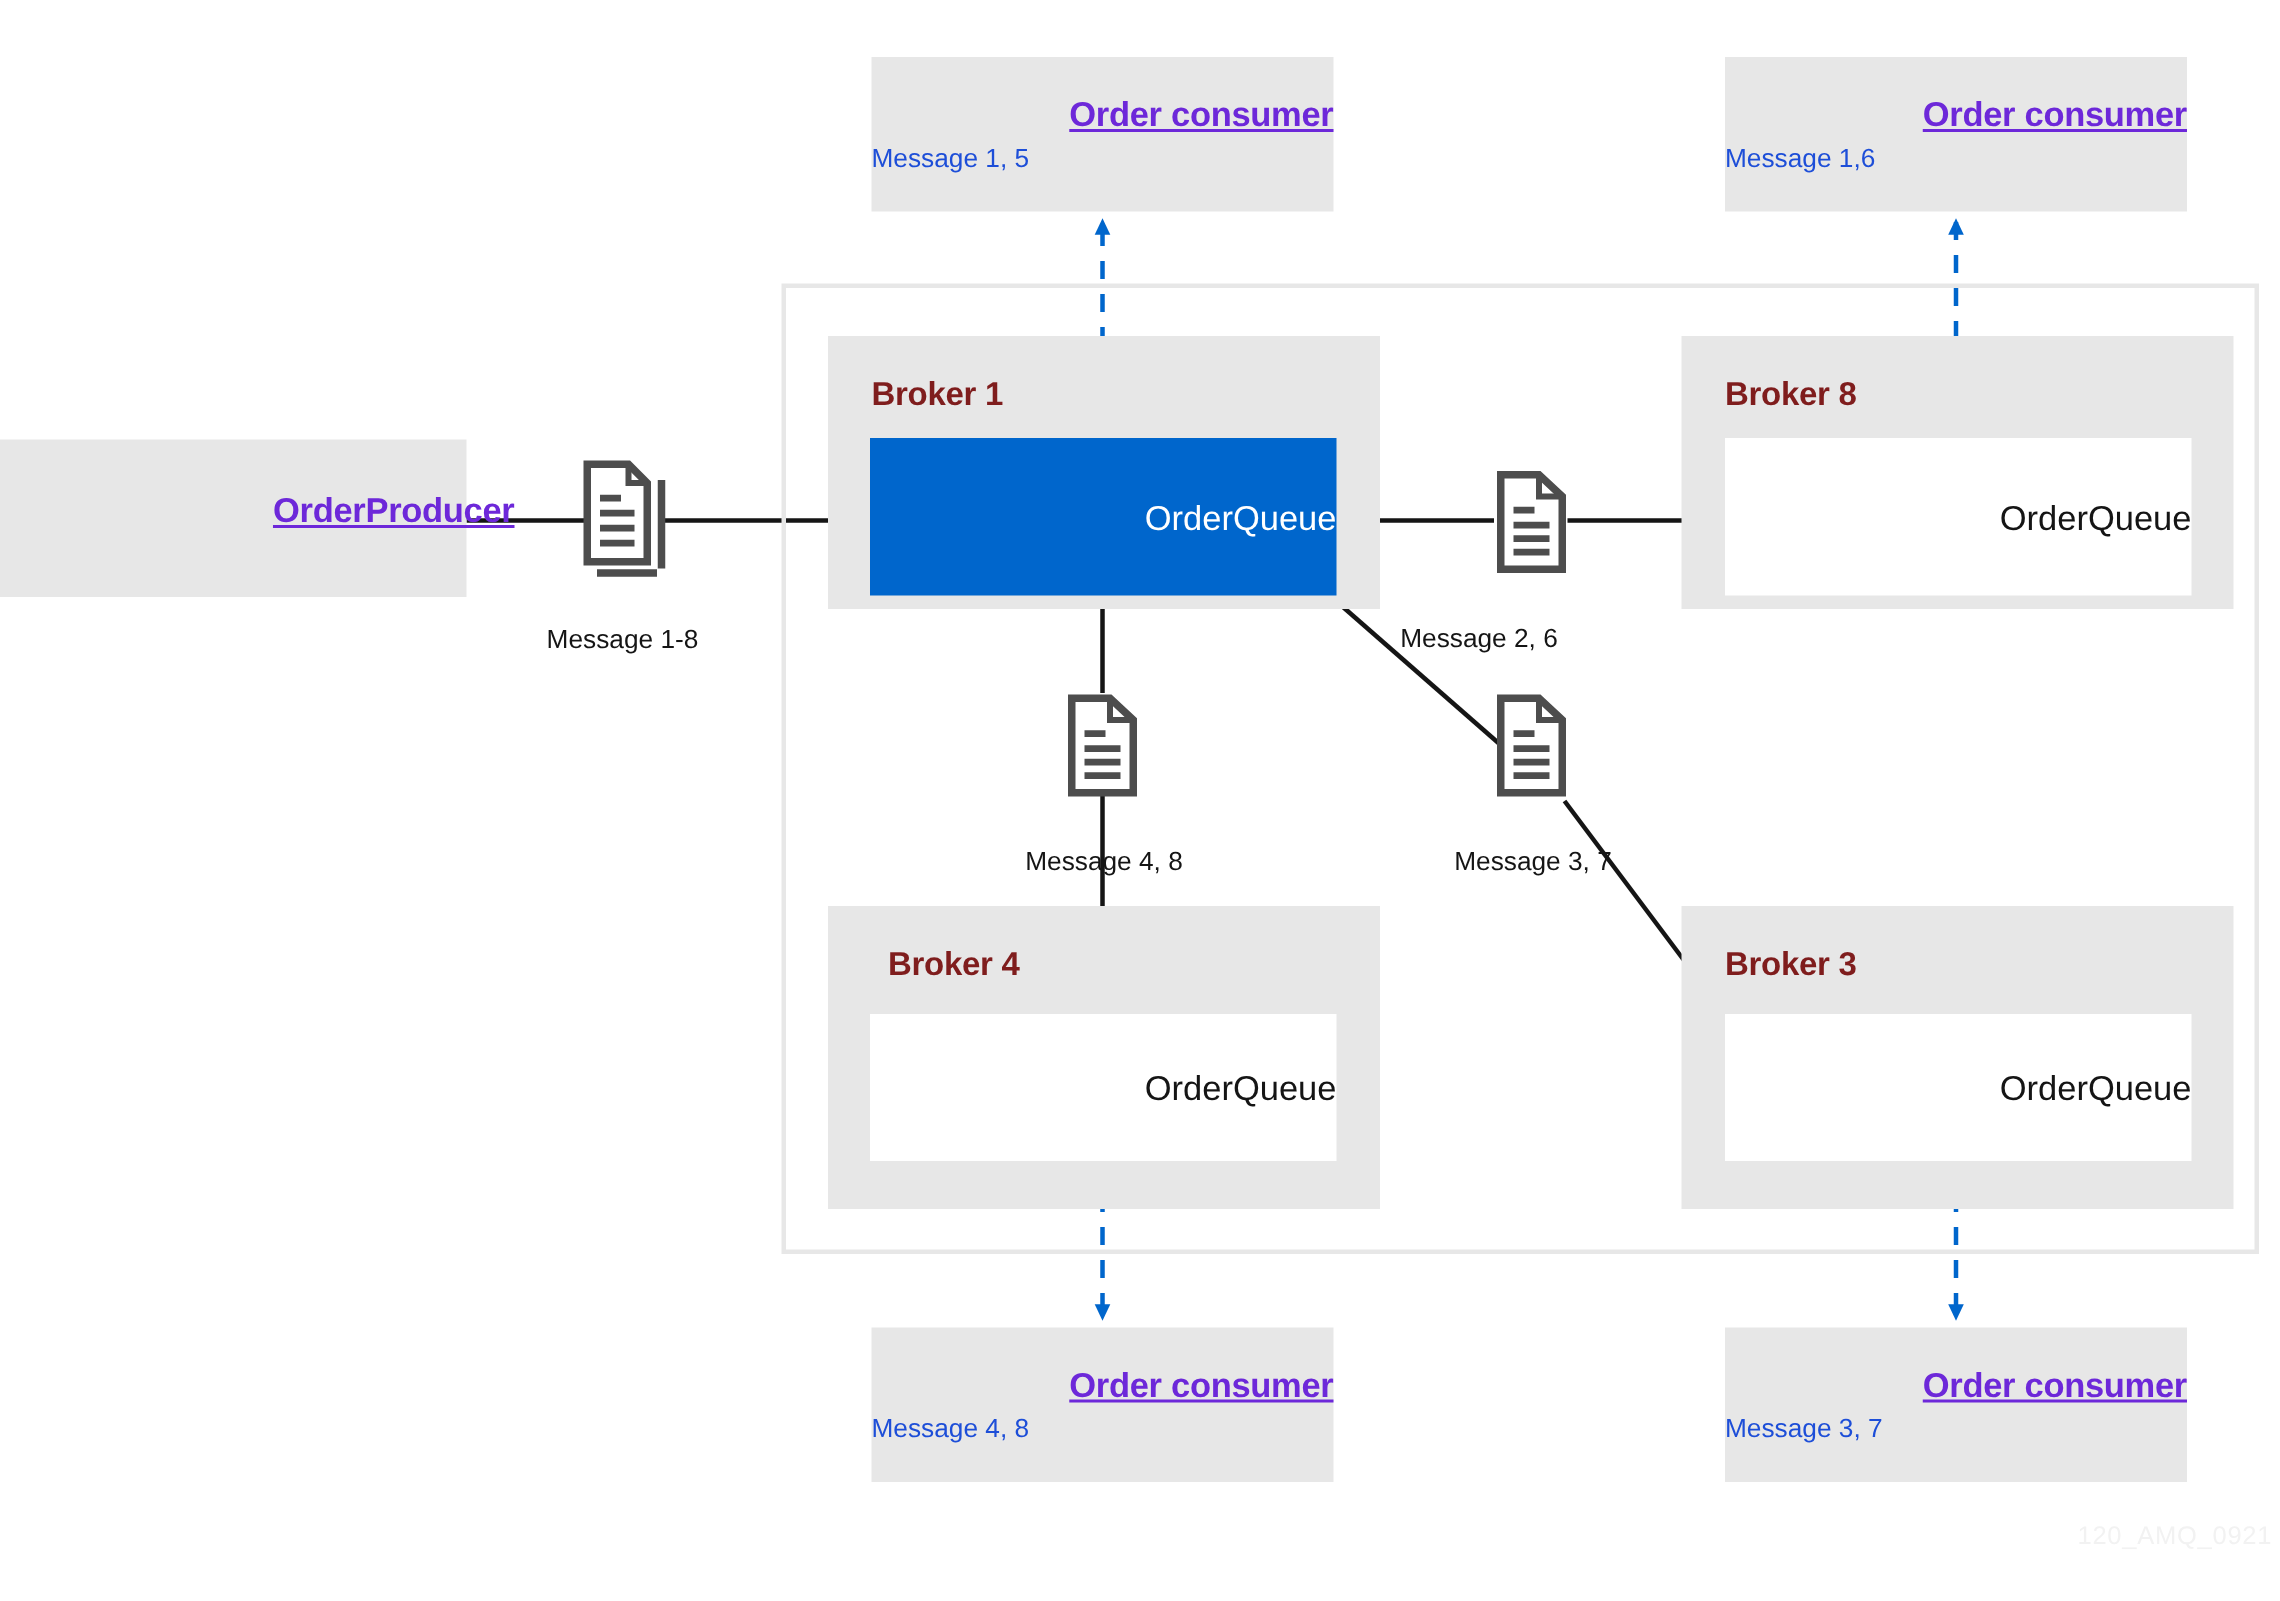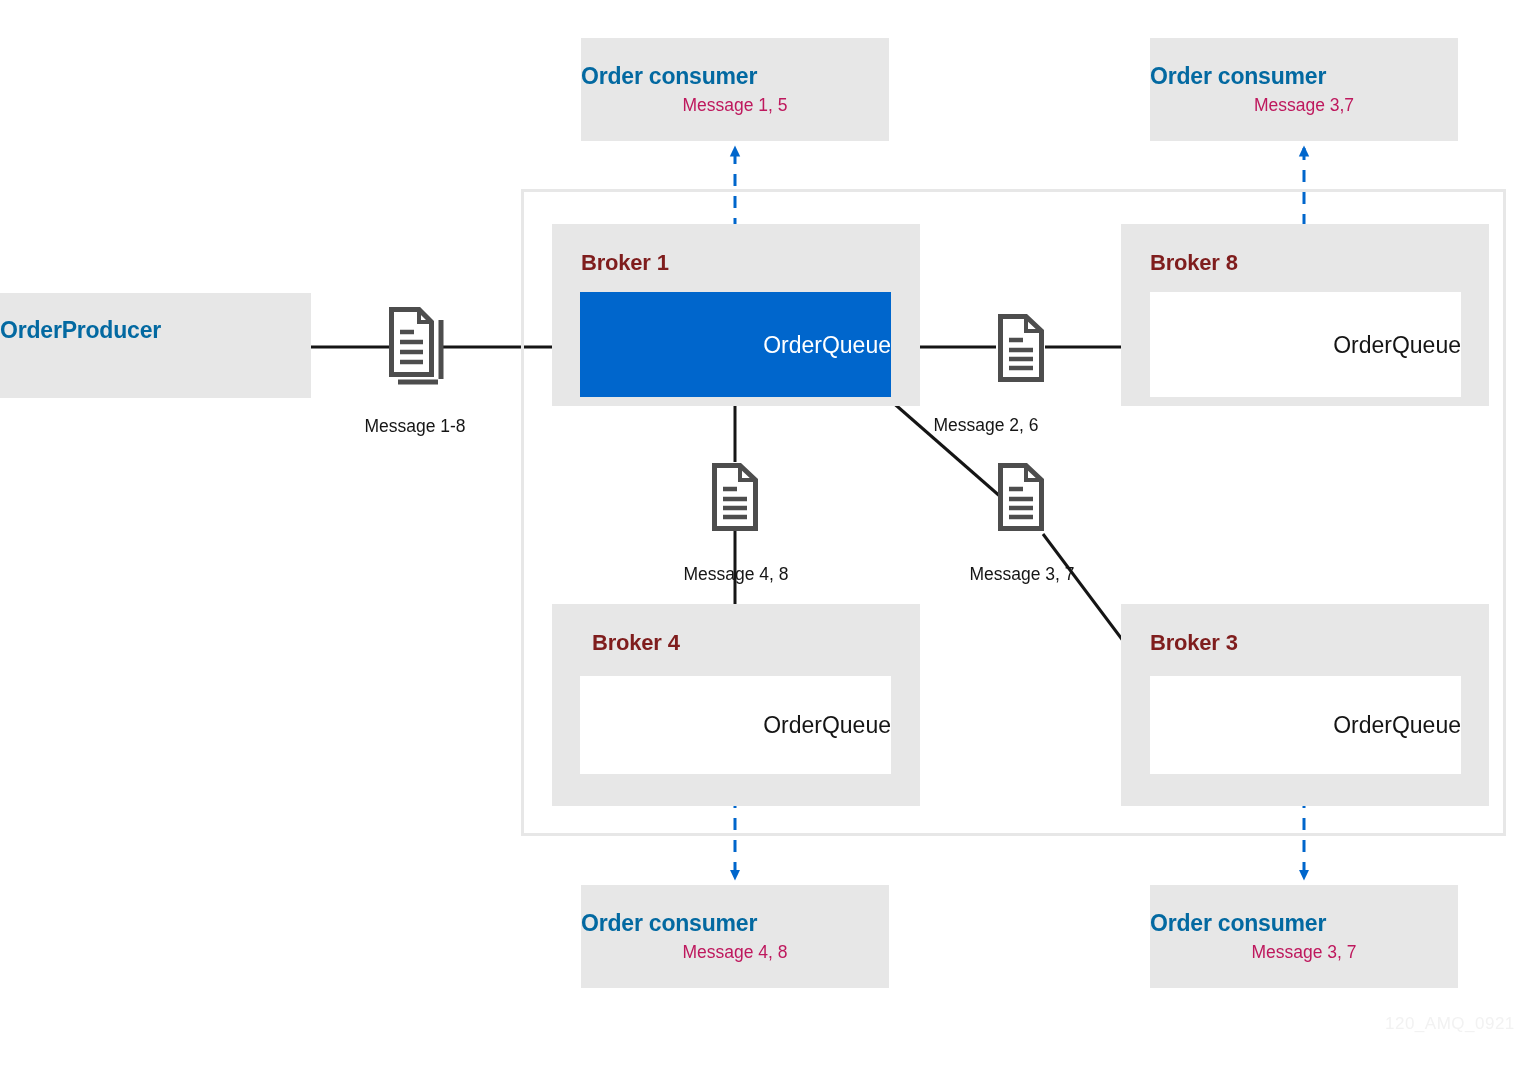--- a/index.html
+++ b/index.html
@@ -37,33 +37,34 @@
   .cluster-frame {
     position: absolute;
     background: transparent;
     border: 3px solid #e7e7e7;
     box-sizing: border-box;
   }
   
   .node-title {
     position: absolute;
     width: 100%;
-    text-align: left;
+    text-align: right;
     font-weight: bold;
     font-size: 23px;
     letter-spacing: -0.2px;
-    color: #0369a1;
-    white-space: nowrap;
+    color: #6d28d9;
+    white-space: nowrap;
+    text-decoration: underline;
   }
   .node-sub {
     position: absolute;
     width: 100%;
-    text-align: center;
+    text-align: left;
     font-size: 17.5px;
-    color: #be185d;
+    color: #1d4ed8;
     white-space: nowrap;
   }
   .broker-label {
     position: absolute;
     font-weight: bold;
     font-size: 22px;
     letter-spacing: -0.2px;
     color: #7f1d1d;
     white-space: nowrap;
   }
@@ -142,25 +143,25 @@
     <line x1="1304" y1="774" x2="1304" y2="880" stroke="#0066cc" stroke-width="3" stroke-dasharray="12 10" marker-end="url(#arrowBlue)"></line>
   </svg>
 
   <div class="gray-box" style="left:581px; top:38px; width:308px; height:103px;">
     <div class="node-title" style="top:25px;">Order consumer</div>
     <div class="node-sub" style="top:57px;">Message 1, 5</div>
   </div>
 
   <div class="gray-box" style="left:1150px; top:38px; width:308px; height:103px;">
     <div class="node-title" style="top:25px;">Order consumer</div>
-    <div class="node-sub" style="top:57px;">Message 3,7</div>
+    <div class="node-sub" style="top:57px;">Message 1,6</div>
   </div>
 
   <div class="gray-box" style="left:0px; top:293px; width:311px; height:105px;">
-    <div class="node-title" style="top:24px;">OrderProducer</div>
+    <div class="node-title" style="top:34px;margin-left:32px;">OrderProducer</div>
   </div>
 
   <div class="cluster-frame" style="left:521px; top:189px; width:985px; height:647px;"></div>
 
   <div class="gray-box" style="left:552px; top:224px; width:368px; height:182px;">
     <div class="broker-label" style="left:29px; top:26px;">Broker 1</div>
   </div>
   <div class="blue-box" style="left:580px; top:292px; width:311px; height:105px;">
     <div class="queue-label on-blue" style="top:40px;">OrderQueue</div>
   </div>

